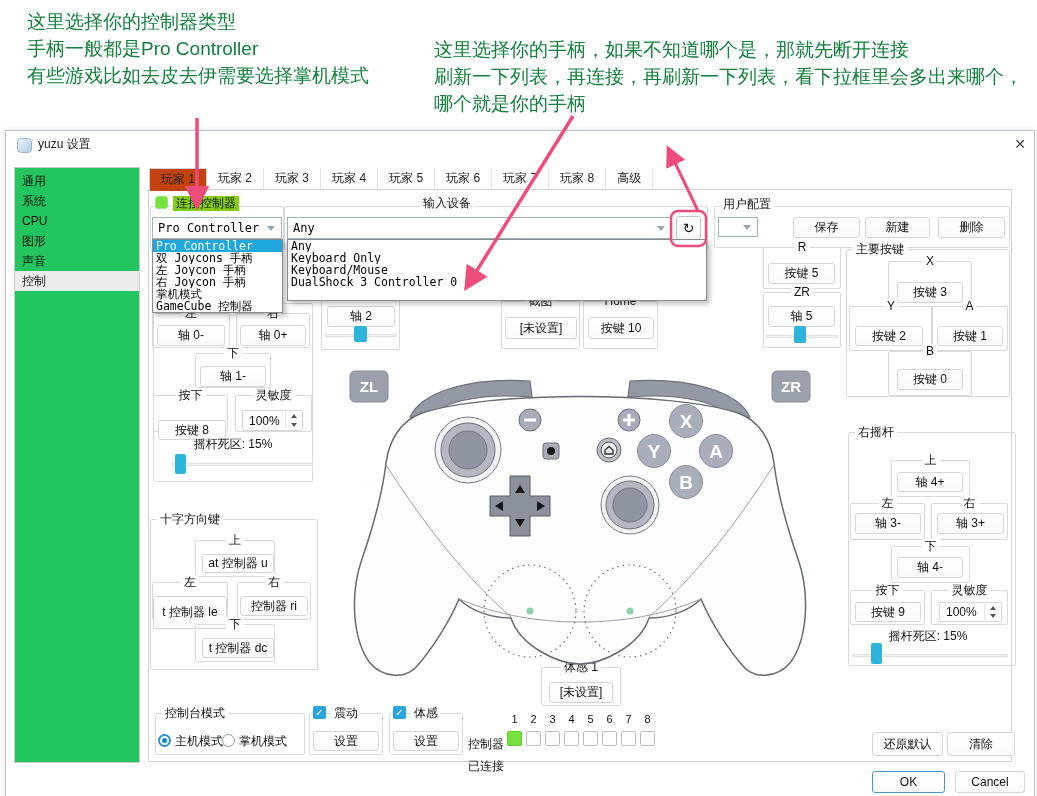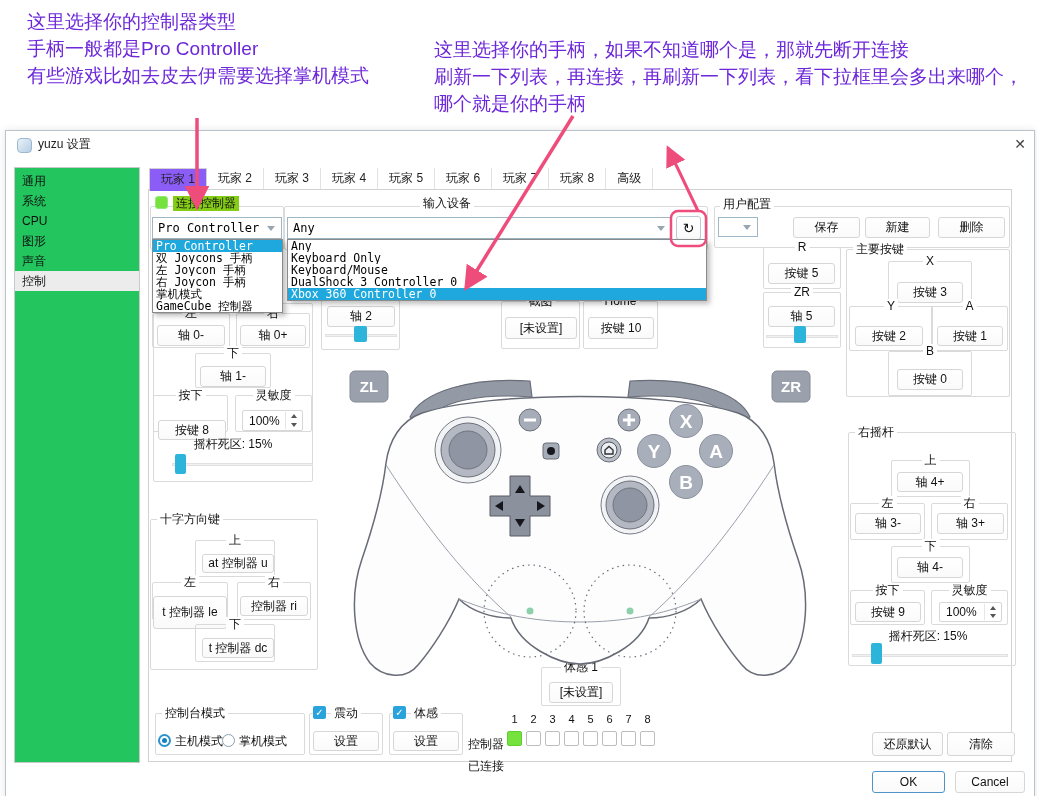--- a/index.html
+++ b/index.html
@@ -14,21 +14,21 @@
   .closebtn{position:absolute;left:1006px;top:132px;width:28px;height:24px;display:flex;align-items:center;
             justify-content:center;font-size:14px;color:#444;}
   .side{position:absolute;left:14px;top:167px;width:126px;height:596px;border:1px solid #c9c9c9;
         box-sizing:border-box;background:#22c55e;padding-top:3px;}
   .sitem{height:20px;line-height:20px;padding-left:7px;font-size:12px;}
   .sitem.sel{background:#ececec;}
   .pane{position:absolute;left:148px;top:189px;width:864px;height:573px;border:1px solid #d2d2d2;
         box-sizing:border-box;background:#fff;}
   .tabs{position:absolute;left:149px;top:168px;height:22px;display:flex;}
   .tab{height:21px;line-height:21px;padding:0 11px;font-size:12px;border-right:1px solid #e2e2e2;color:#222;}
-  .tab.sel{height:22px;background:#8b5cf6;border:1px solid #d2d2d2;border-bottom:none;z-index:4;position:relative;}
+  .tab.sel{height:22px;background:#c2410c;border:1px solid #d2d2d2;border-bottom:none;z-index:4;position:relative;}
   .grp{position:absolute;border:1px solid #dadada;border-radius:2px;box-sizing:border-box;}
   .gl{position:absolute;top:-8px;font-size:12px;line-height:15px;background:#fff;padding:0 3px;white-space:nowrap;color:#111;}
   .gl.c{left:50%;transform:translateX(-50%);}
   .gl.l{left:6px;}
   .btn{position:absolute;box-sizing:border-box;background:linear-gradient(#ffffff,#fafafa);border:1px solid #d6d6d6;
        border-radius:3px;font-size:12px;display:flex;align-items:center;justify-content:center;white-space:nowrap;
        overflow:hidden;color:#111;}
   .combo{position:absolute;box-sizing:border-box;border:1px solid #9fb6c6;background:#fff;display:flex;align-items:center;
          padding:0 5px;font-family:"DejaVu Sans Mono","Liberation Mono",monospace;font-size:12px;color:#000;}
   .chev{position:absolute;right:6px;top:50%;margin-top:-2px;width:0;height:0;border-left:4px solid transparent;
@@ -48,21 +48,21 @@
   .tri-up{width:0;height:0;border-left:3px solid transparent;border-right:3px solid transparent;border-bottom:4px solid #555;}
   .tri-dn{width:0;height:0;border-left:3px solid transparent;border-right:3px solid transparent;border-top:4px solid #555;}
   .cbg{position:absolute;width:13px;height:13px;background:#76e23e;border:1px solid #97e87b;border-radius:3px;box-sizing:border-box;}
   .cbb{position:absolute;width:13px;height:13px;background:#2aa3dc;border-radius:2px;color:#fff;font-size:10px;
        line-height:13px;text-align:center;}
   .rad{position:absolute;width:13px;height:13px;border-radius:50%;background:#fff;border:1px solid #8aa0af;box-sizing:border-box;}
   .rad.sel{border:2px solid #2a93cc;}
   .rad.sel::after{content:"";position:absolute;left:2px;top:2px;width:5px;height:5px;border-radius:50%;background:#1581c4;}
   .conn{position:absolute;width:15px;height:15px;border:1px solid #bdbdbd;border-radius:2px;background:#fff;box-sizing:border-box;}
   .conn.on{background:#76e23e;border-color:#5ecf30;}
-  .note{position:absolute;color:#6d28d9;font-size:19px;line-height:27px;white-space:nowrap;z-index:100;}
+  .note{position:absolute;color:#15803d;font-size:19px;line-height:27px;white-space:nowrap;z-index:100;}
   .overlay{position:absolute;left:0;top:0;z-index:100;pointer-events:none;}
   .num{position:absolute;width:15px;text-align:center;font-size:11px;color:#111;}
   .okbtn{border:1px solid #4e94c8;}
 </style>
 </head>
 <body>
 
 <div class="screen">
 
   <div class="win"></div>
@@ -368,21 +368,20 @@
     <div class="pi">右 Joycon 手柄</div>
     <div class="pi">掌机模式</div>
     <div class="pi">GameCube 控制器</div>
   </div>
 
   <div class="pop" style="left:287px;top:239px;width:420px;height:62px;">
     <div class="pi">Any</div>
     <div class="pi">Keyboard Only</div>
     <div class="pi">Keyboard/Mouse</div>
     <div class="pi">DualShock 3 Controller 0</div>
-    <div class="pi hl">Xbox 360 Controller 0</div>
   </div>
 
   <div class="note" style="left:27px;top:8px;">
     <div>这里选择你的控制器类型</div>
     <div>手柄一般都是Pro Controller</div>
     <div>有些游戏比如去皮去伊需要选择掌机模式</div>
   </div>
   <div class="note" style="left:410px;top:36px;margin-left:24px;">
     <div>这里选择你的手柄，如果不知道哪个是，那就先断开连接</div>
     <div>刷新一下列表，再连接，再刷新一下列表，看下拉框里会多出来哪个，</div>

